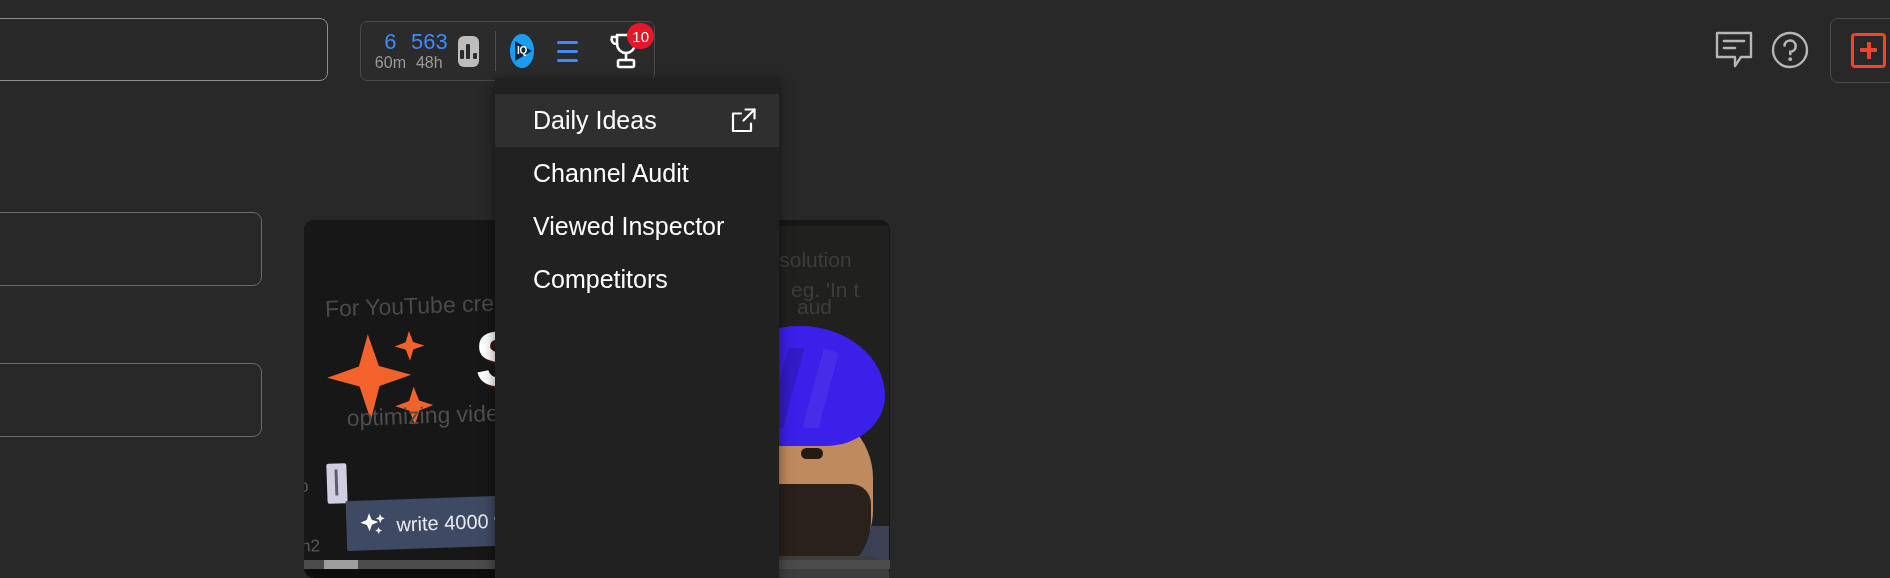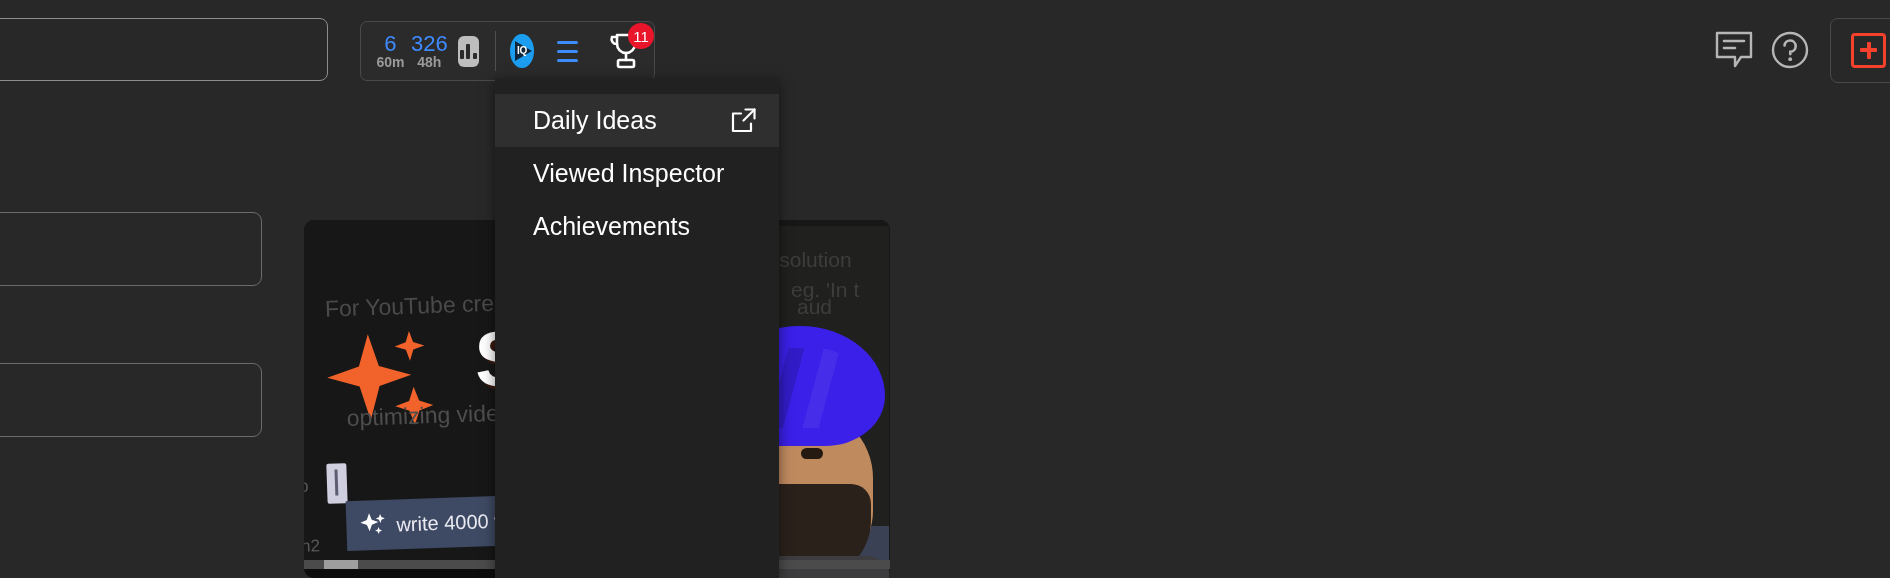--- a/index.html
+++ b/index.html
@@ -26,21 +26,21 @@
     padding: 0 14px;
   }
 
   .stats-panel {
     position: absolute; left: 360px; top: 21px; width: 295px; height: 60px;
     border: 1px solid #4a4a4a; border-radius: 7px; background: #2b2b2b;
     display: flex; align-items: center; padding: 0 10px; gap: 0;
   }
   .stat { width: 56px; text-align: center; line-height: 1.08; }
   .stat .num { display: block; color: #3e8bff; font-size: 22px; font-weight: 400; }
-  .stat .sub { display: block; color: #9a9a9a; font-size: 14px; font-weight: bold; }
+  .stat .sub { display: block; color: #9a9a9a; font-size: 16px; }
 
   .barchart-icon {
     width: 31px; height: 31px; border-radius: 6px; background: #bdbdbd;
     margin-left: 9px; display: flex; align-items: flex-end;
     justify-content: center; gap: 2.5px; padding-bottom: 8px;
   }
   .barchart-icon i { display: block; width: 4px; background: #2b2b2b; border-radius: 1px; }
   .barchart-icon i:nth-child(1) { height: 9px; }
   .barchart-icon i:nth-child(2) { height: 15px; }
   .barchart-icon i:nth-child(3) { height: 6px; }
@@ -221,21 +221,21 @@
     <div class="search-box">
       <input class="search-input" type="text" placeholder="" style="">
     </div>
 
     <div class="stats-panel">
       <div class="stat">
         <span class="num">6</span>
         <span class="sub">60m</span>
       </div>
       <div class="stat">
-        <span class="num">326</span>
+        <span class="num">563</span>
         <span class="sub">48h</span>
       </div>
 
       <div class="barchart-icon">
         <i></i>
         <i></i>
         <i></i>
       </div>
 
       <div class="vdivider"></div>
@@ -252,21 +252,21 @@
       </div>
 
       <div class="trophy-wrap">
         <svg width="36" height="40" viewBox="0 0 36 40">
           <path d="M9 4 h18 v9 a9 9 0 0 1 -18 0 z" fill="none" stroke="#ffffff" stroke-width="2.6" stroke-linejoin="round"></path>
           <path d="M9 6 h-5 a5 5 0 0 0 5 7" fill="none" stroke="#ffffff" stroke-width="2.6" stroke-linecap="round"></path>
           <path d="M27 6 h5 a5 5 0 0 1 -5 7" fill="none" stroke="#ffffff" stroke-width="2.6" stroke-linecap="round"></path>
           <path d="M18 22 v7" stroke="#ffffff" stroke-width="2.6" stroke-linecap="round"></path>
           <rect x="10" y="29" width="16" height="7" rx="1.5" fill="none" stroke="#ffffff" stroke-width="2.6"></rect>
         </svg>
-        <div class="badge">11</div>
+        <div class="badge">10</div>
       </div>
     </div>
 
     <div class="right-icons">
       <div class="icon-btn">
         <svg width="42" height="40" viewBox="0 0 42 40">
           <path d="M4 3 h34 v24 h-10 l-6 9 v-9 h-18 z" fill="none" stroke="#b6b6b6" stroke-width="2.4" stroke-linejoin="round"></path>
           <path d="M11 11 h20 M11 18 h11" stroke="#b6b6b6" stroke-width="2.6" stroke-linecap="round"></path>
         </svg>
       </div>
@@ -351,20 +351,23 @@
   <div class="dropdown">
     <div class="menu-item active">
       <span class="mlabel">Daily Ideas</span>
       <svg class="ext-icon" width="27" height="27" viewBox="0 0 27 27">
         <path d="M15.5 2.5 H24.5 V11.5" fill="none" stroke="#ffffff" stroke-width="2.2" stroke-linecap="round" stroke-linejoin="round"></path>
         <path d="M24.5 2.5 L13.5 13.5" fill="none" stroke="#ffffff" stroke-width="2.2" stroke-linecap="round"></path>
         <path d="M21 16.5 V24 H3 V6.5 H11" fill="none" stroke="#ffffff" stroke-width="2.2" stroke-linecap="round" stroke-linejoin="round"></path>
       </svg>
     </div>
     <div class="menu-item">
+      <span class="mlabel">Channel Audit</span>
+    </div>
+    <div class="menu-item">
       <span class="mlabel">Viewed Inspector</span>
     </div>
     <div class="menu-item">
-      <span class="mlabel">Achievements</span>
+      <span class="mlabel">Competitors</span>
     </div>
   </div>
 
 </div>
 
 </body></html>

